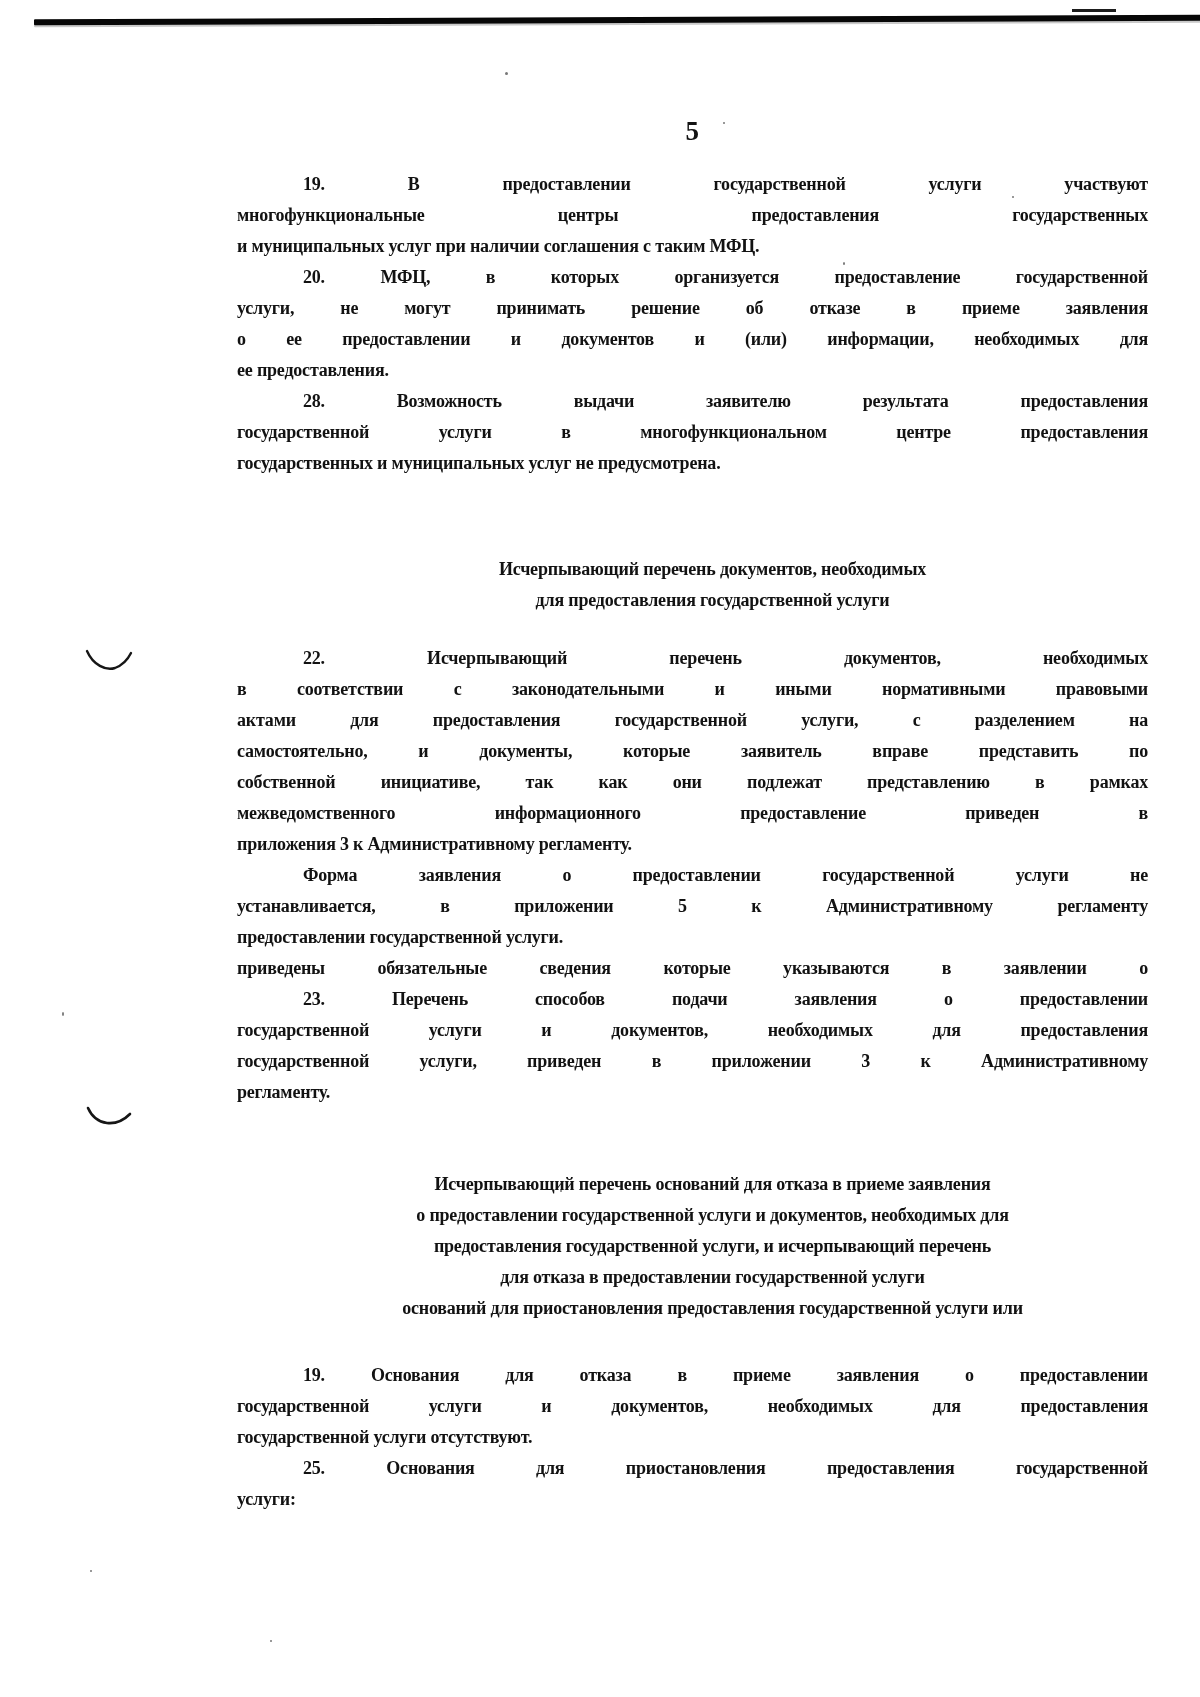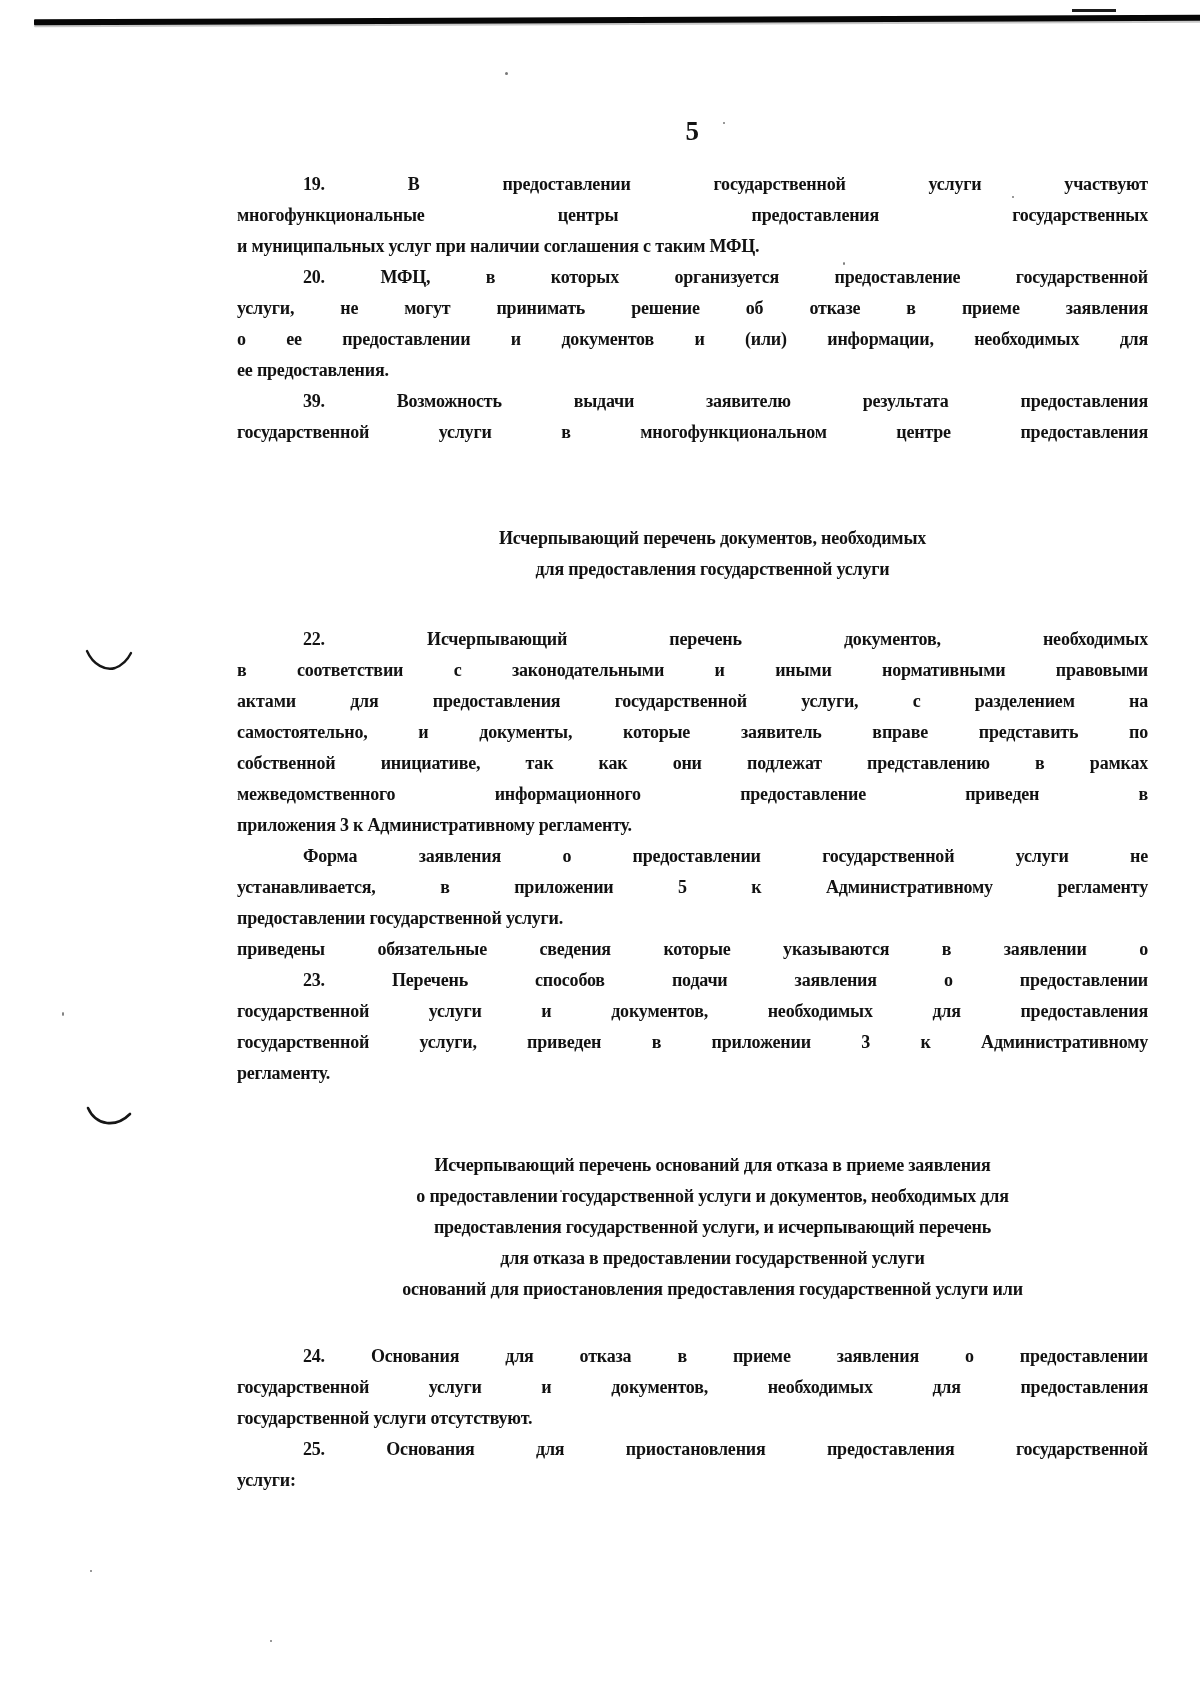--- a/index.html
+++ b/index.html
@@ -61,21 +61,21 @@
   .ln {
     display: block;
     text-align: justify;
     text-align-last: justify;
   }
   .ln.first { text-indent: 66px; }
   .ln.end { text-align-last: left; }
   .heading { position: relative; left: 20px; margin: 0; }
   .heading .ln { text-align: right; text-align-last: center; }
   .gap-h1  { margin-top: 75px; }
-  .gap-p22 { margin-top: 39px; }
+  .gap-p22 { margin-top: 27px; }
   .gap-h2  { margin-top: 61px; }
   .gap-p24 { margin-top: 36px; }
   .margin-mark { position: absolute; }
   .speck {
     position: absolute;
     background: #4a4a4a;
     border-radius: 50%;
     opacity: 0.75;
   }
 </style>
@@ -98,22 +98,23 @@
     </p>
 
     <p class="para">
       <span class="ln first">20. МФЦ, в которых организуется предоставление государственной</span>
       <span class="ln">услуги, не могут принимать решение об отказе в приеме заявления</span>
       <span class="ln">о ее предоставлении и документов и (или) информации, необходимых для</span>
       <span class="ln end">ее предоставления.</span>
     </p>
 
     <p class="para">
-      <span class="ln first">39. Возможность выдачи заявителю результата предоставления</span>
+      <span class="ln first">28. Возможность выдачи заявителю результата предоставления</span>
       <span class="ln">государственной услуги в многофункциональном центре предоставления</span>
+      <span class="ln end">государственных и муниципальных услуг не предусмотрена.</span>
     </p>
 
     <div class="heading gap-h1">
       <span class="ln">Исчерпывающий перечень документов, необходимых</span>
       <span class="ln">для предоставления государственной услуги</span>
     </div>
 
     <p class="para gap-p22">
       <span class="ln first">22. Исчерпывающий перечень документов, необходимых</span>
       <span class="ln">в соответствии с законодательными и иными нормативными правовыми</span>
@@ -140,21 +141,21 @@
 
     <div class="heading gap-h2">
       <span class="ln">Исчерпывающий перечень оснований для отказа в приеме заявления</span>
       <span class="ln">о предоставлении государственной услуги и документов, необходимых для</span>
       <span class="ln">предоставления государственной услуги, и исчерпывающий перечень</span>
       <span class="ln">для отказа в предоставлении государственной услуги</span>
       <span class="ln">оснований для приостановления предоставления государственной услуги или</span>
     </div>
 
     <p class="para gap-p24">
-      <span class="ln first">24. Основания для отказа в приеме заявления о предоставлении</span>
+      <span class="ln first">19. Основания для отказа в приеме заявления о предоставлении</span>
       <span class="ln">государственной услуги и документов, необходимых для предоставления</span>
       <span class="ln end">государственной услуги отсутствуют.</span>
     </p>
 
     <p class="para">
       <span class="ln first">25. Основания для приостановления предоставления государственной</span>
       <span class="ln end">услуги:</span>
     </p>
 
   </div>

